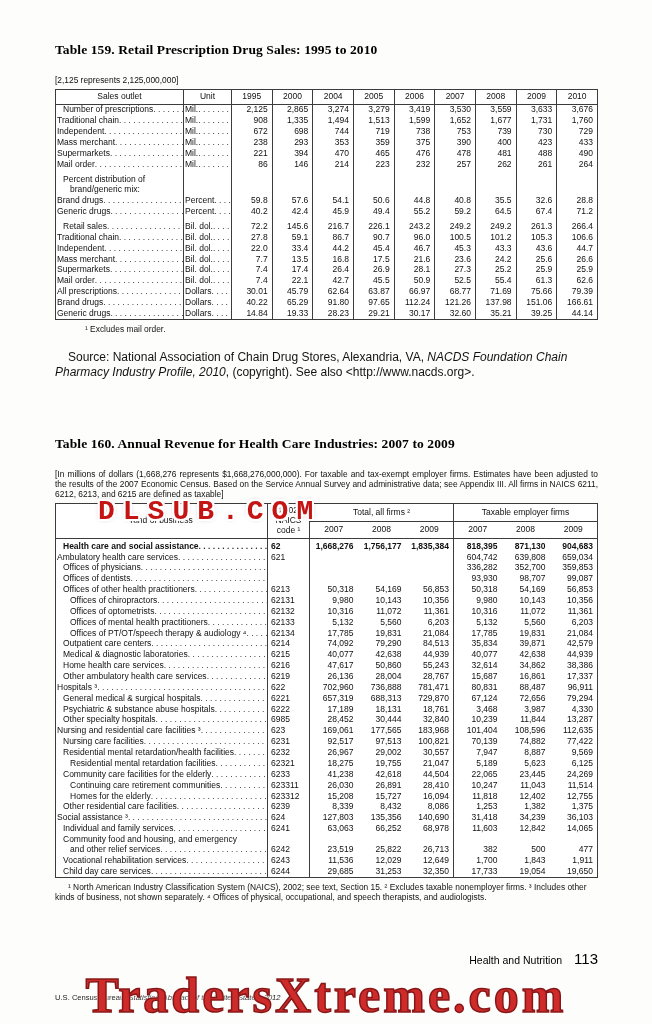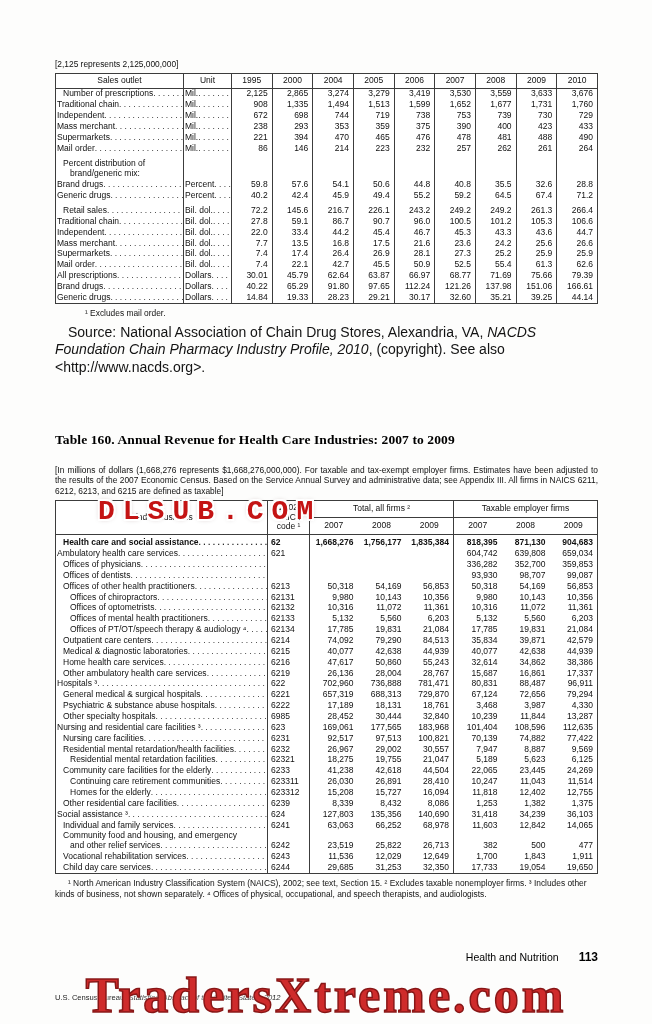--- a/index.html
+++ b/index.html
@@ -32,26 +32,26 @@
   .leader::after{content:" . . . . . . . . . . . . . . . . . . . . . . . . . . . . . . . . . . . . . . . . . . . . . . . . . . . . . . . . . . . ."}
   .ind0{padding-left:1px}.ind1{padding-left:7px}.ind2{padding-left:14px}
   tr.secrow td{padding-top:5px}
   tr.gaprow td{padding-top:5px}
   tr.bold td,tr.bold span{font-weight:bold}
   tr.bold td{padding-top:3px}
 
   .footnote{font-size:8.4px;margin-top:4px;line-height:1.25}
   .fn159{text-indent:30px}
   .fn160{text-indent:13px}
-  .source{font-size:14px;margin-top:5px;line-height:1.25;text-indent:13px}
+  .source{font-size:12px;margin-top:15px;line-height:1.25;text-indent:13px}
   .it{font-style:italic}
   .sec160{margin-top:56px}
 
   .pfoot{position:absolute;top:950px;right:54px;font-size:10.5px;color:#000}
-  .pfoot .pnum{font-weight:bold;margin-left:20px;font-size:12px}
+  .pfoot .pnum{font-weight:normal;margin-left:12px;font-size:15px}
   .credit{position:absolute;top:993px;left:55px;font-size:7.6px;color:#222}
 
   .wm-top{
     position:absolute;top:4px;right:12px;z-index:5;
     font-family:"Liberation Serif",serif;font-weight:bold;font-size:40px;letter-spacing:1px;
     color:#8f8f8f;-webkit-text-stroke:1.5px #1e1e1e;
     text-shadow:1px 2px 3px rgba(0,0,0,.45);
   }
   .wm-mid{
     position:absolute;top:496px;left:98px;z-index:5;
@@ -68,20 +68,21 @@
 </style>
 </head>
 <body>
 
 <div class="page">
 
 
   <div class="content">
 
     <section>
+      <div class="t-title">Table 159. Retail Prescription Drug Sales: 1995 to 2010</div>
       <div class="headnote">[2,125 represents 2,125,000,000]</div>
       <table class="t159">
         <colgroup>
             <col class="w-lbl159">
             <col class="w-unit">
             <col span="9">
           </colgroup>
         <thead>
           <tr id="t159-head">
               <th>Sales outlet</th>

